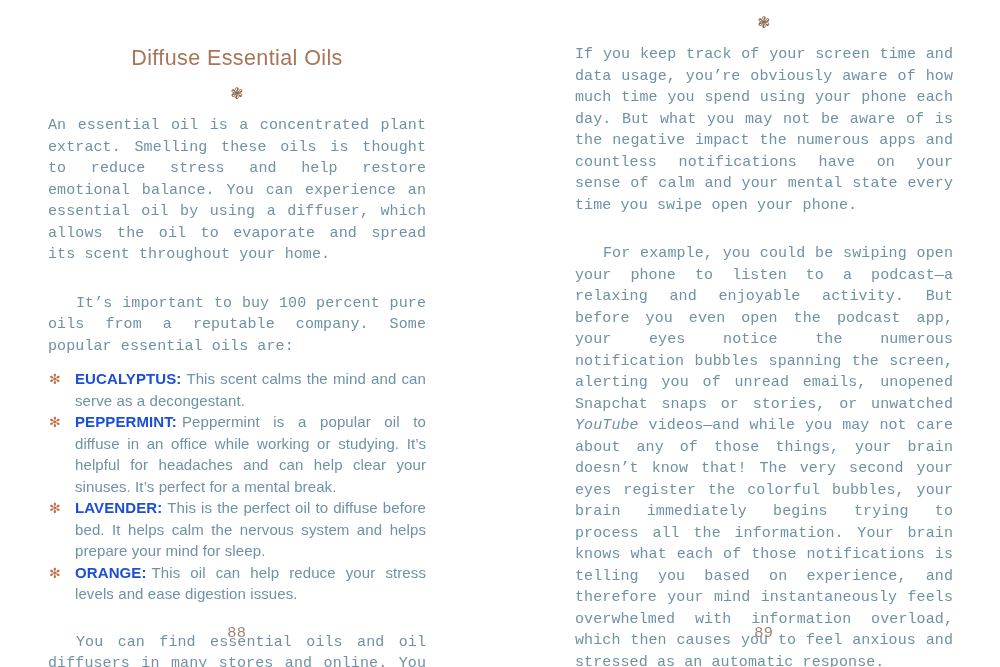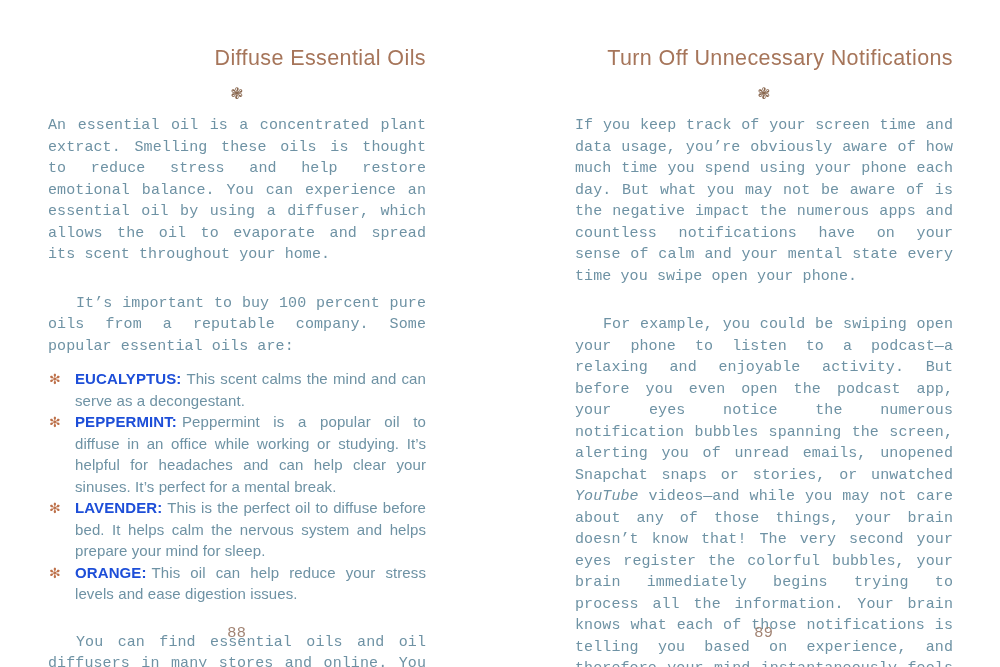--- a/index.html
+++ b/index.html
@@ -23,21 +23,21 @@
     position: absolute;
     top: 0;
     height: 667px;
     width: 378px;
   }
   .page-left  { left: 48px;  }
   .page-right { left: 575px; }
 
   .page-title {
     margin: 45px 0 0 0;
-    text-align: right;
+    text-align: center;
     font-size: 21.5px;
     line-height: 26px;
     font-weight: 400;
     letter-spacing: 0.4px;
     color: #a6755a;
   }
   .ornament {
     display: block;
     text-align: center;
     font-size: 16px;
@@ -124,21 +124,20 @@
         </li>
       </ul>
 
       <p class="indent">You can find essential oils and oil diffusers in many stores and online. You will want to follow the instructions provided for your specific diffuser regarding the amount of water and number of drops of oil to use.</p>
     </div>
 
     <div class="page-number">88</div>
   </section>
 
   <section class="page page-right">
-    <h1 class="page-title">Turn Off Unnecessary Notifications</h1>
     <span class="ornament">❃</span>
 
     <div class="body-text">
       <p>If you keep track of your screen time and data usage, you’re obviously aware of how much time you spend using your phone each day. But what you may not be aware of is the negative impact the numerous apps and countless notifications have on your sense of calm and your mental state every time you swipe open your phone.</p>
       <p class="indent"><span>For example, you could be swiping open your phone to listen to a podcast—a relaxing and enjoyable activity. But before you even open the podcast app, your eyes notice the numerous notification bubbles spanning the screen, alerting you of unread emails, unopened Snapchat snaps or stories, or unwatched </span><em class="title-cite">YouTube</em><span> videos—and while you may not care about any of those things, your brain doesn’t know that! The very second your eyes register the colorful bubbles, your brain immediately begins trying to process all the information. Your brain knows what each of those notifications is telling you based on experience, and therefore your mind instantaneously feels overwhelmed with information overload, which then causes you to feel anxious and stressed as an automatic response.</span></p>
     </div>
 
     <div class="page-number">89</div>
   </section>
 

